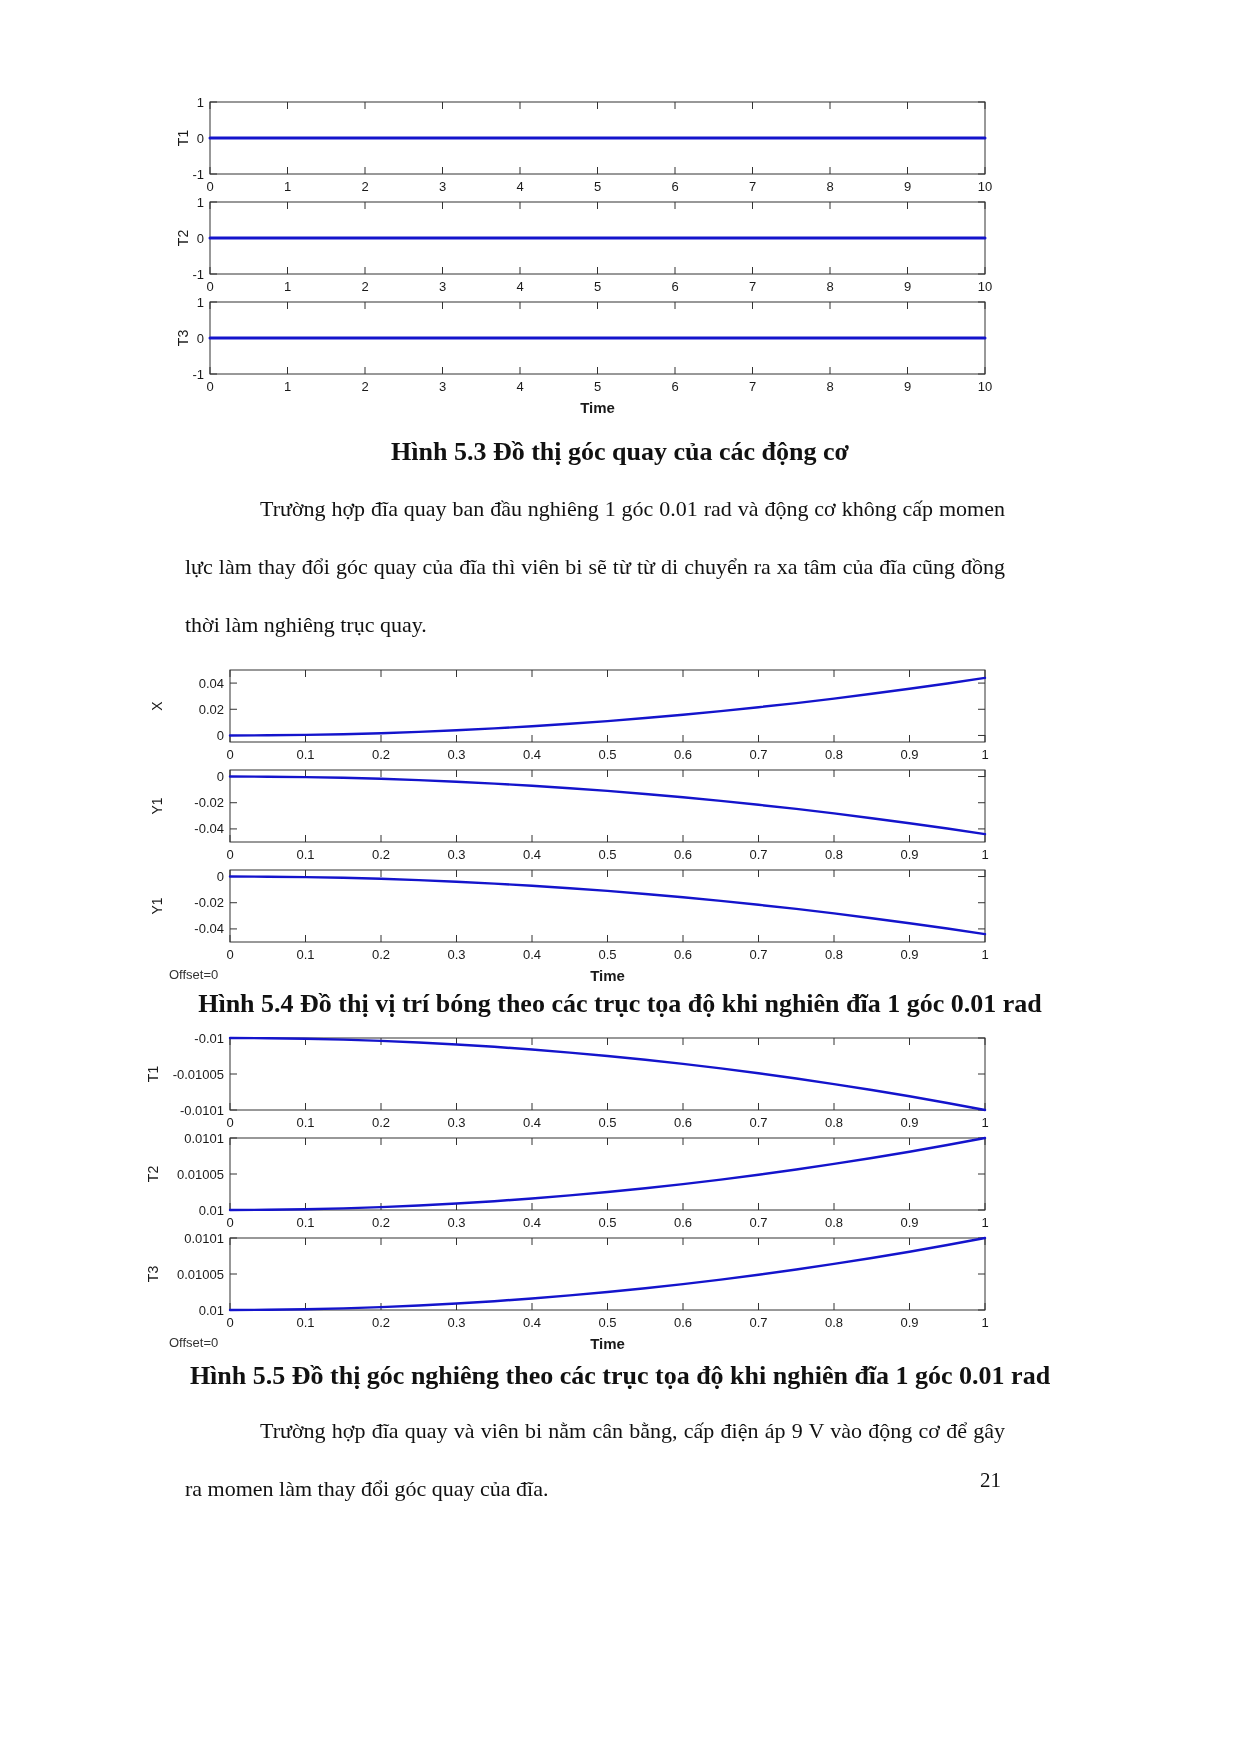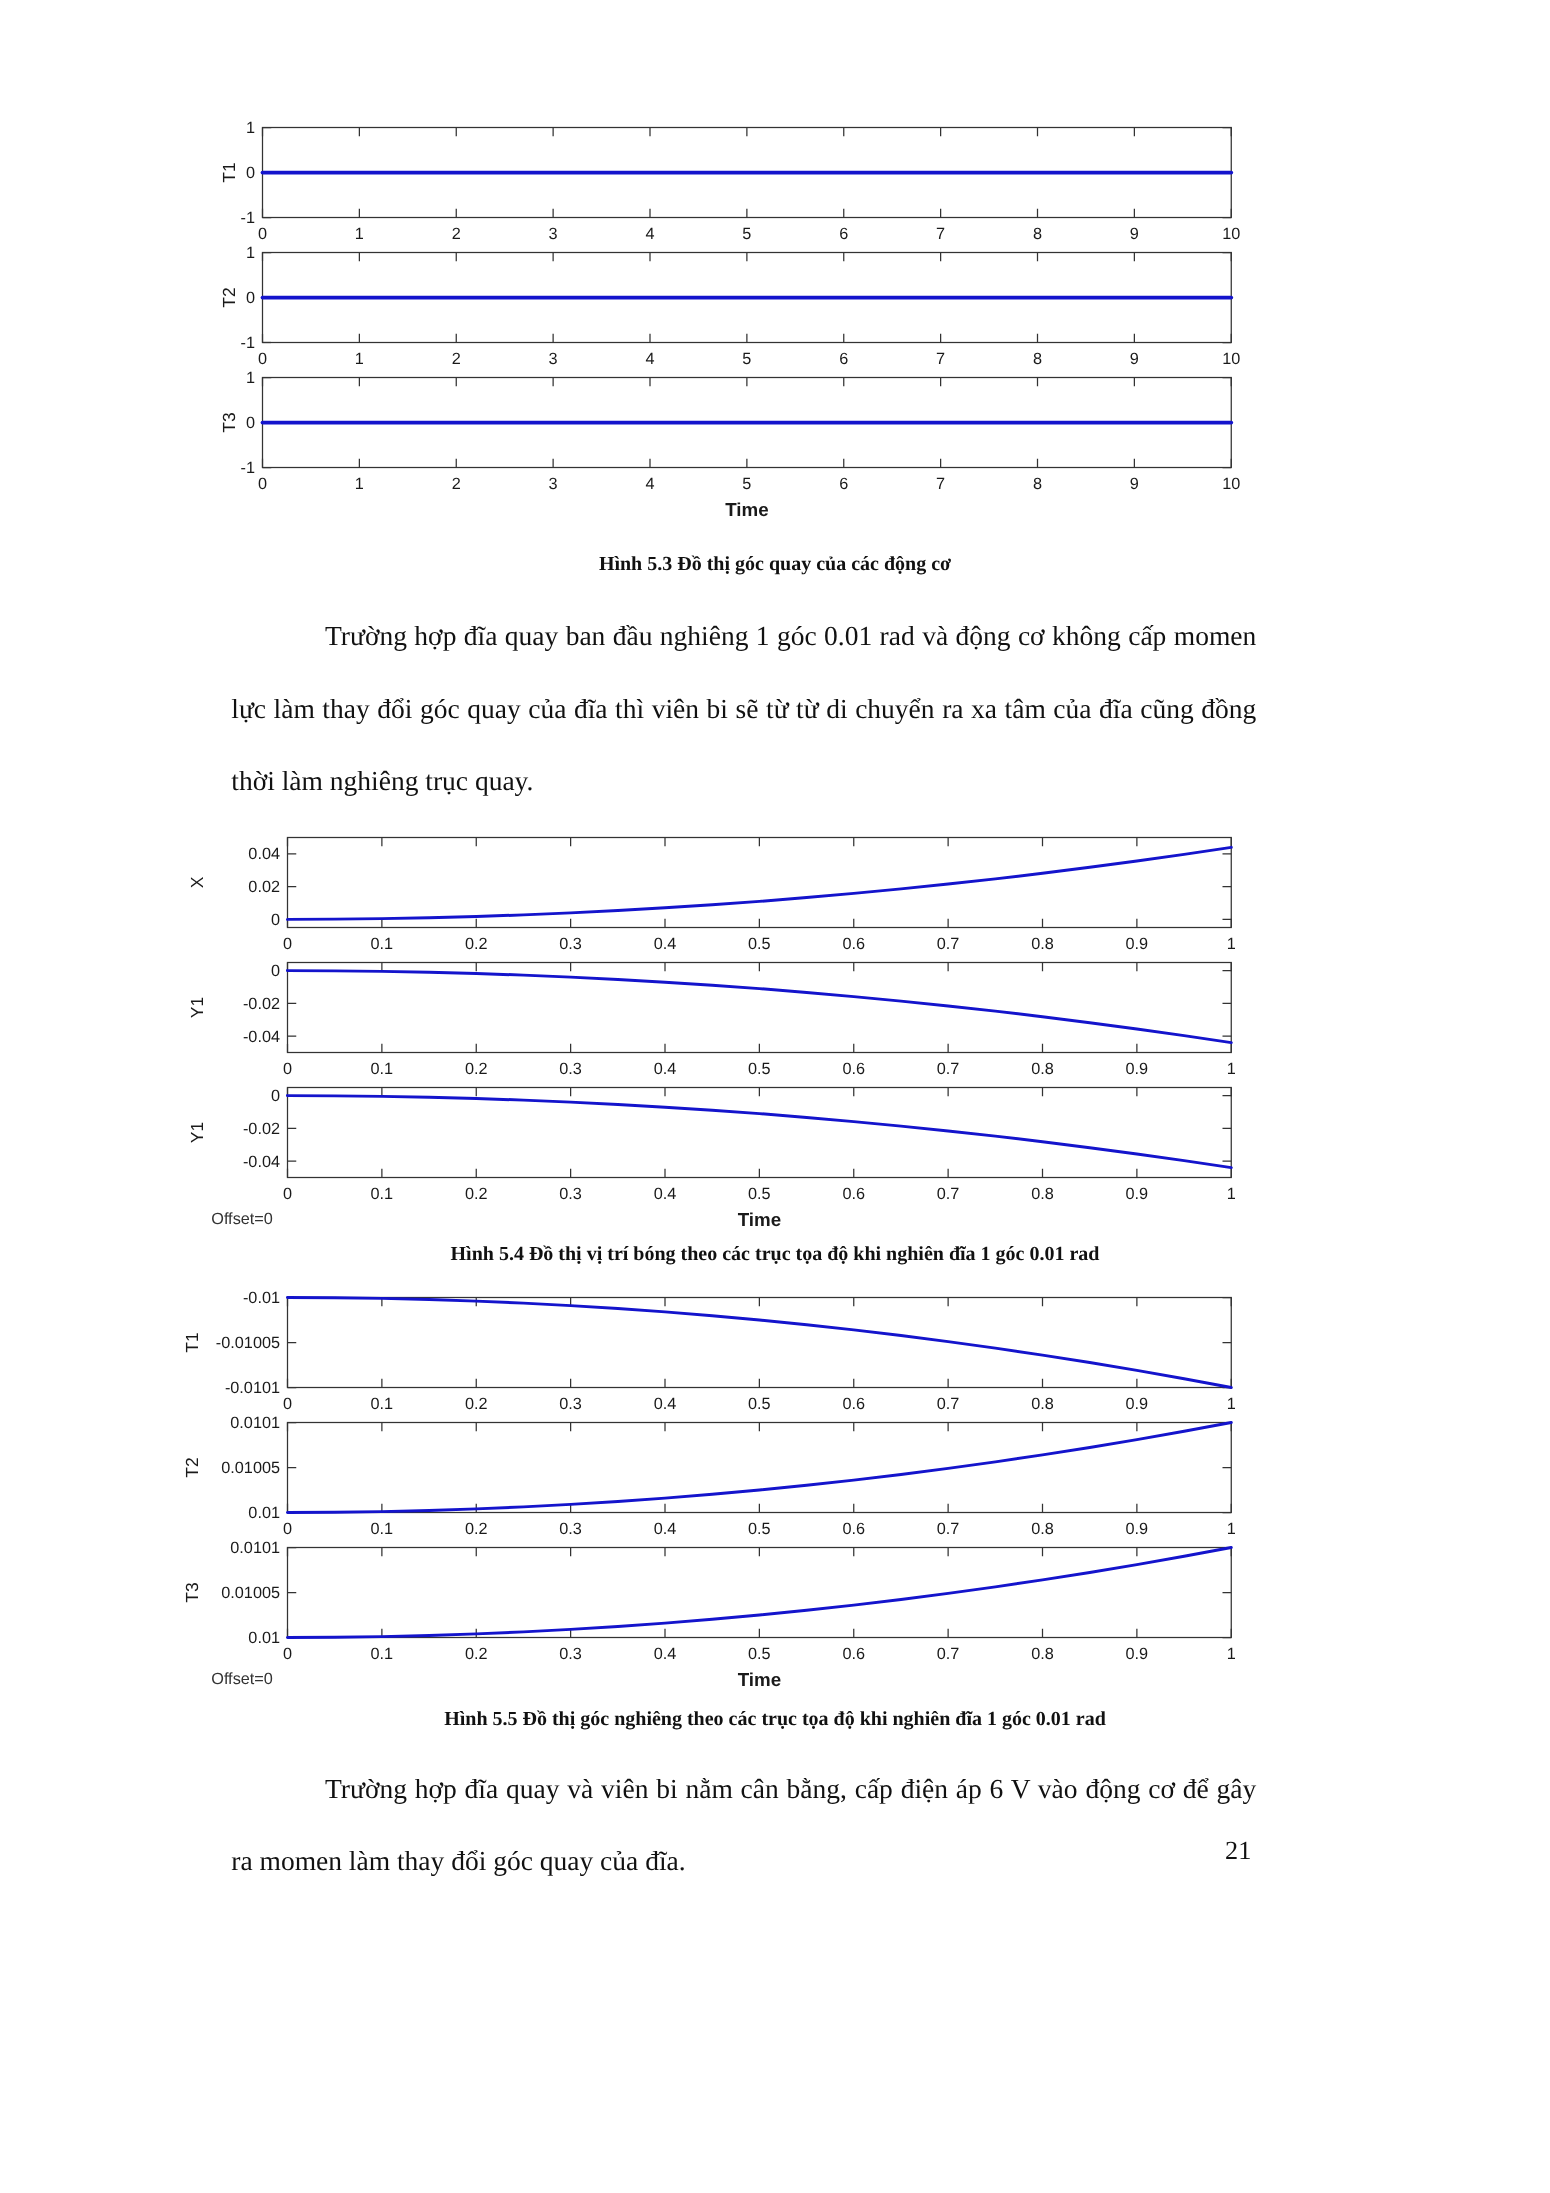--- a/index.html
+++ b/index.html
@@ -12,21 +12,21 @@
     background:#ffffff;
     overflow:hidden;
     padding-top:96px;
   }
   .figure { margin-left:135px; width:860px; }
   .figure svg { display:block; }
   .caption {
     width:100%;
     text-align:center;
     font-weight:bold;
-    font-size:16px;
+    font-size:26px;
     line-height:28px;
     font-family:"Liberation Serif", serif;
   }
   .cap-53 { margin-top:16px; }
   .cap-54 { margin-top:0px; }
   .cap-55 { margin-top:4px; }
   .body-text {
     margin:14px 235px 0 185px;
     font-size:22px;
     line-height:58px;
@@ -498,17 +498,17 @@
         <polyline points="95.0,78.0 132.8,77.8 170.5,77.3 208.3,76.4 246.0,75.1 283.8,73.5 321.5,71.5 359.3,69.2 397.0,66.5 434.8,63.4 472.5,60.0 510.3,56.2 548.0,52.1 585.8,47.6 623.5,42.7 661.3,37.5 699.0,31.9 736.8,26.0 774.5,19.7 812.3,13.0 850.0,6.0" fill="none" stroke="#1414cc" stroke-width="2.4" stroke-linecap="round"></polyline>
       </svg>
       <svg width="860" height="26">
         <text x="34" y="15" class="offset-label">Offset=0</text>
         <text x="472.5" y="17" text-anchor="middle" class="xlabel">Time</text>
       </svg>
     </div>
 
   <div class="caption cap-55">Hình 5.5 Đồ thị góc nghiêng theo các trục tọa độ khi nghiên đĩa 1 góc 0.01 rad</div>
 
-  <p class="body-text p2">Trường hợp đĩa quay và viên bi nằm cân bằng, cấp điện áp 6 V vào động cơ để gây ra momen làm thay đổi góc quay của đĩa.</p>
+  <p class="body-text p2">Trường hợp đĩa quay và viên bi nằm cân bằng, cấp điện áp 9 V vào động cơ để gây ra momen làm thay đổi góc quay của đĩa.</p>
 
   <div class="page-number">21</div>
 
 </div>
 
 </body></html>

